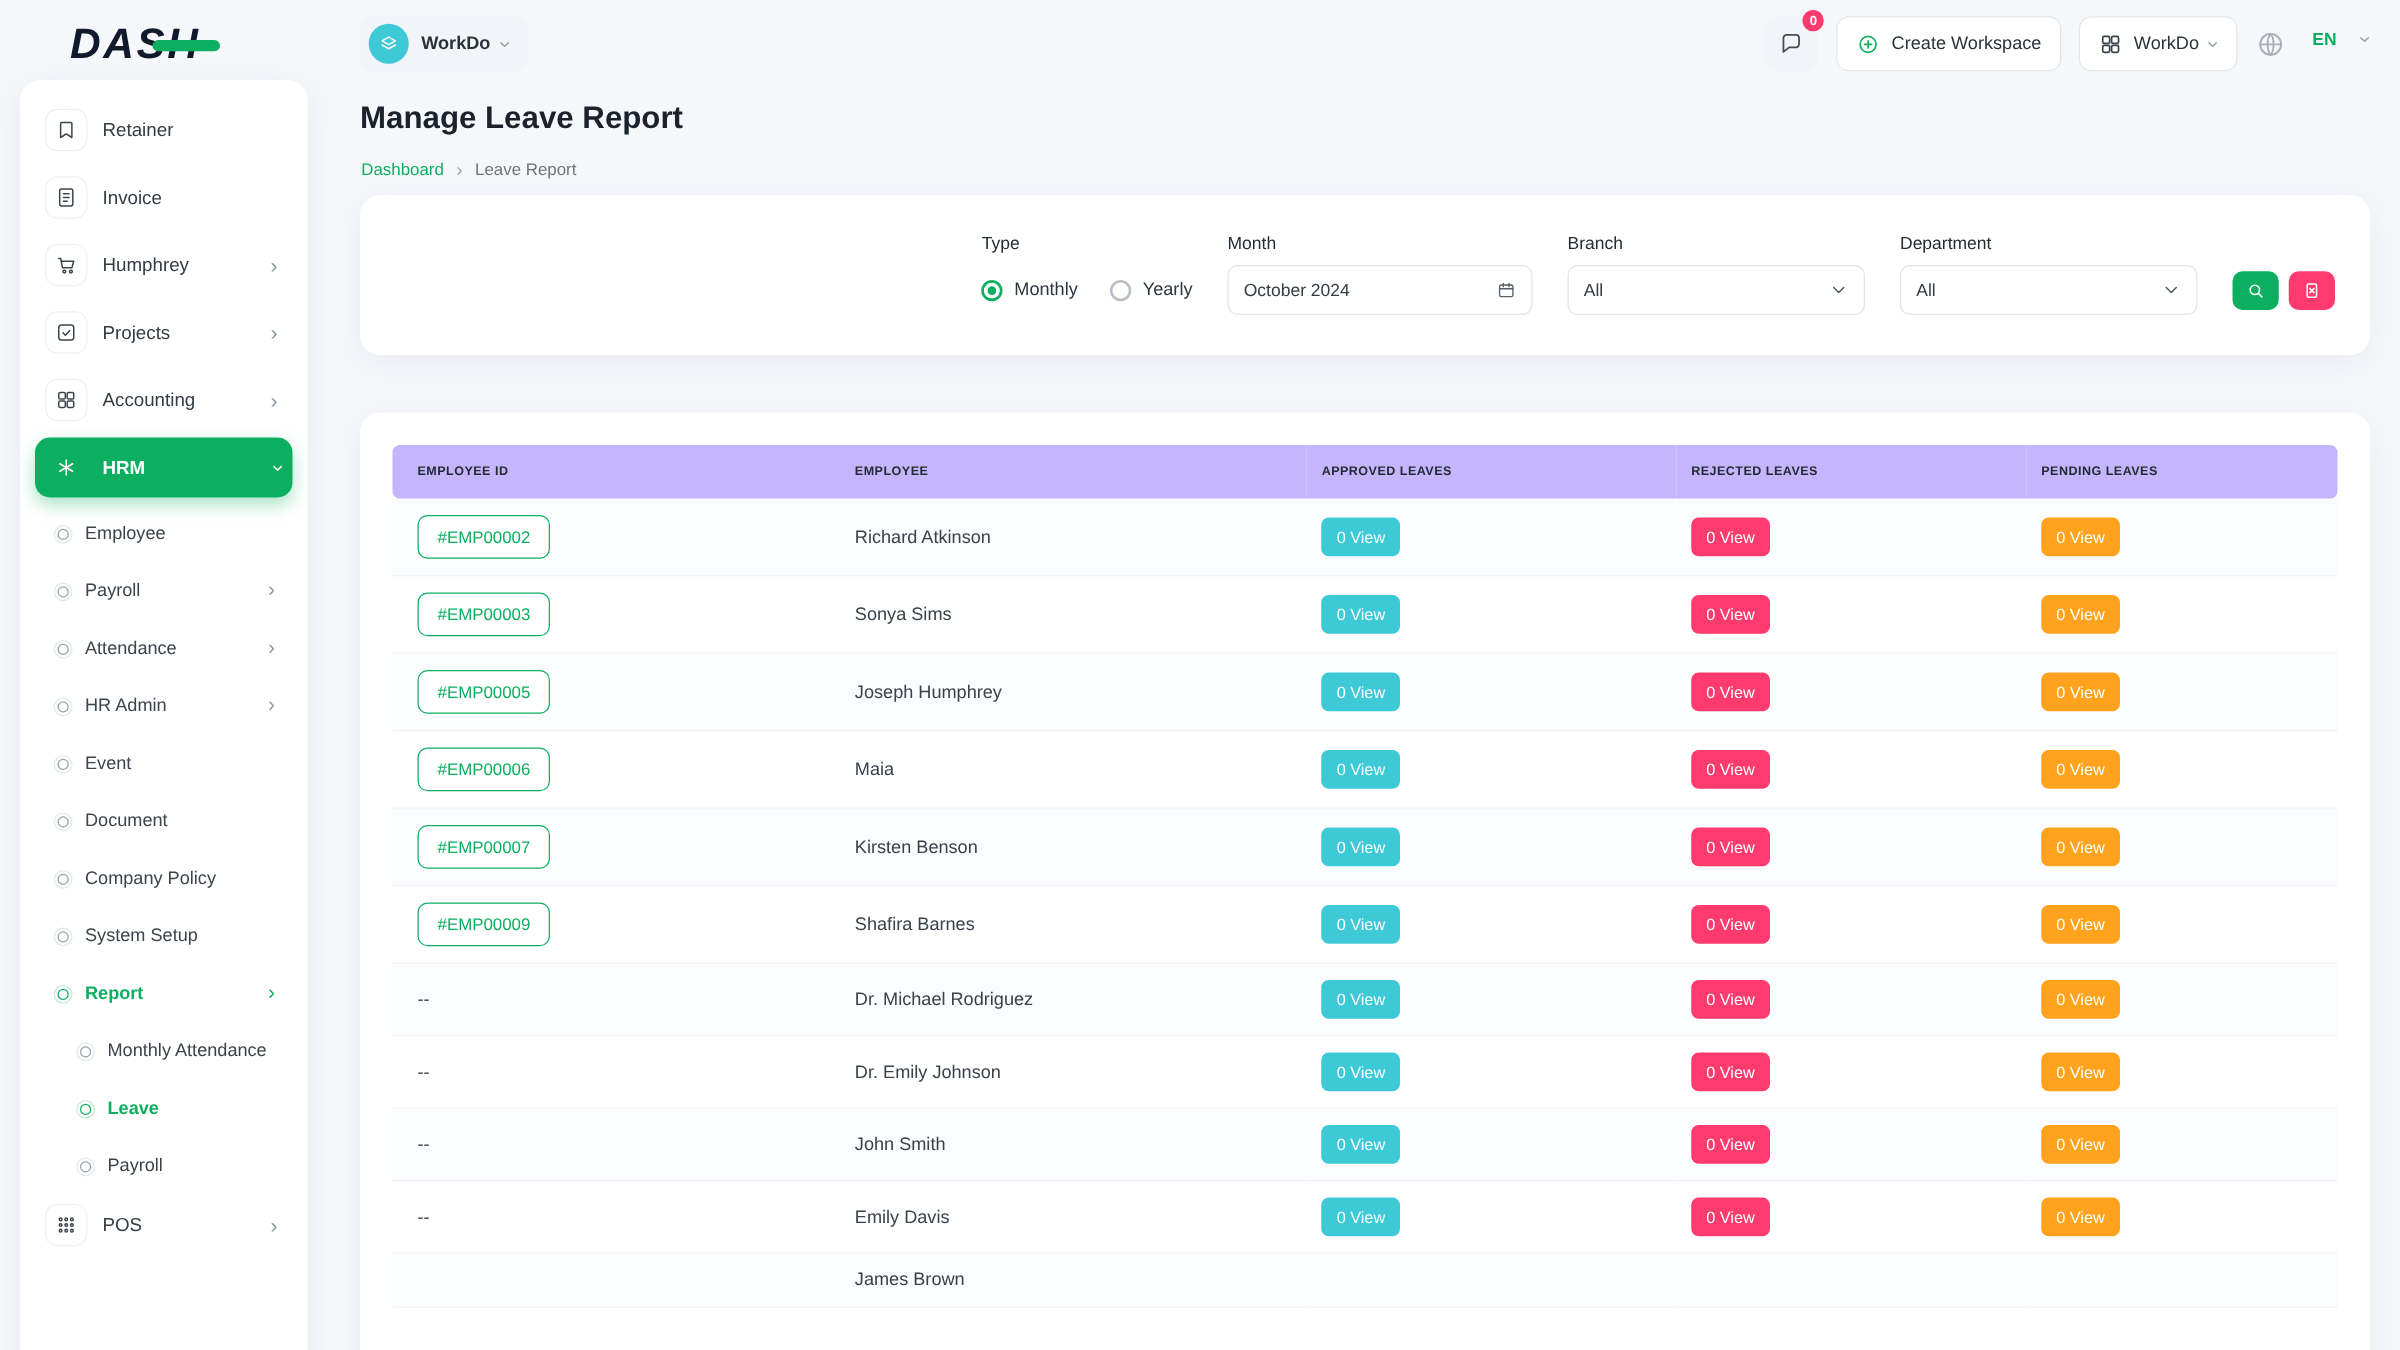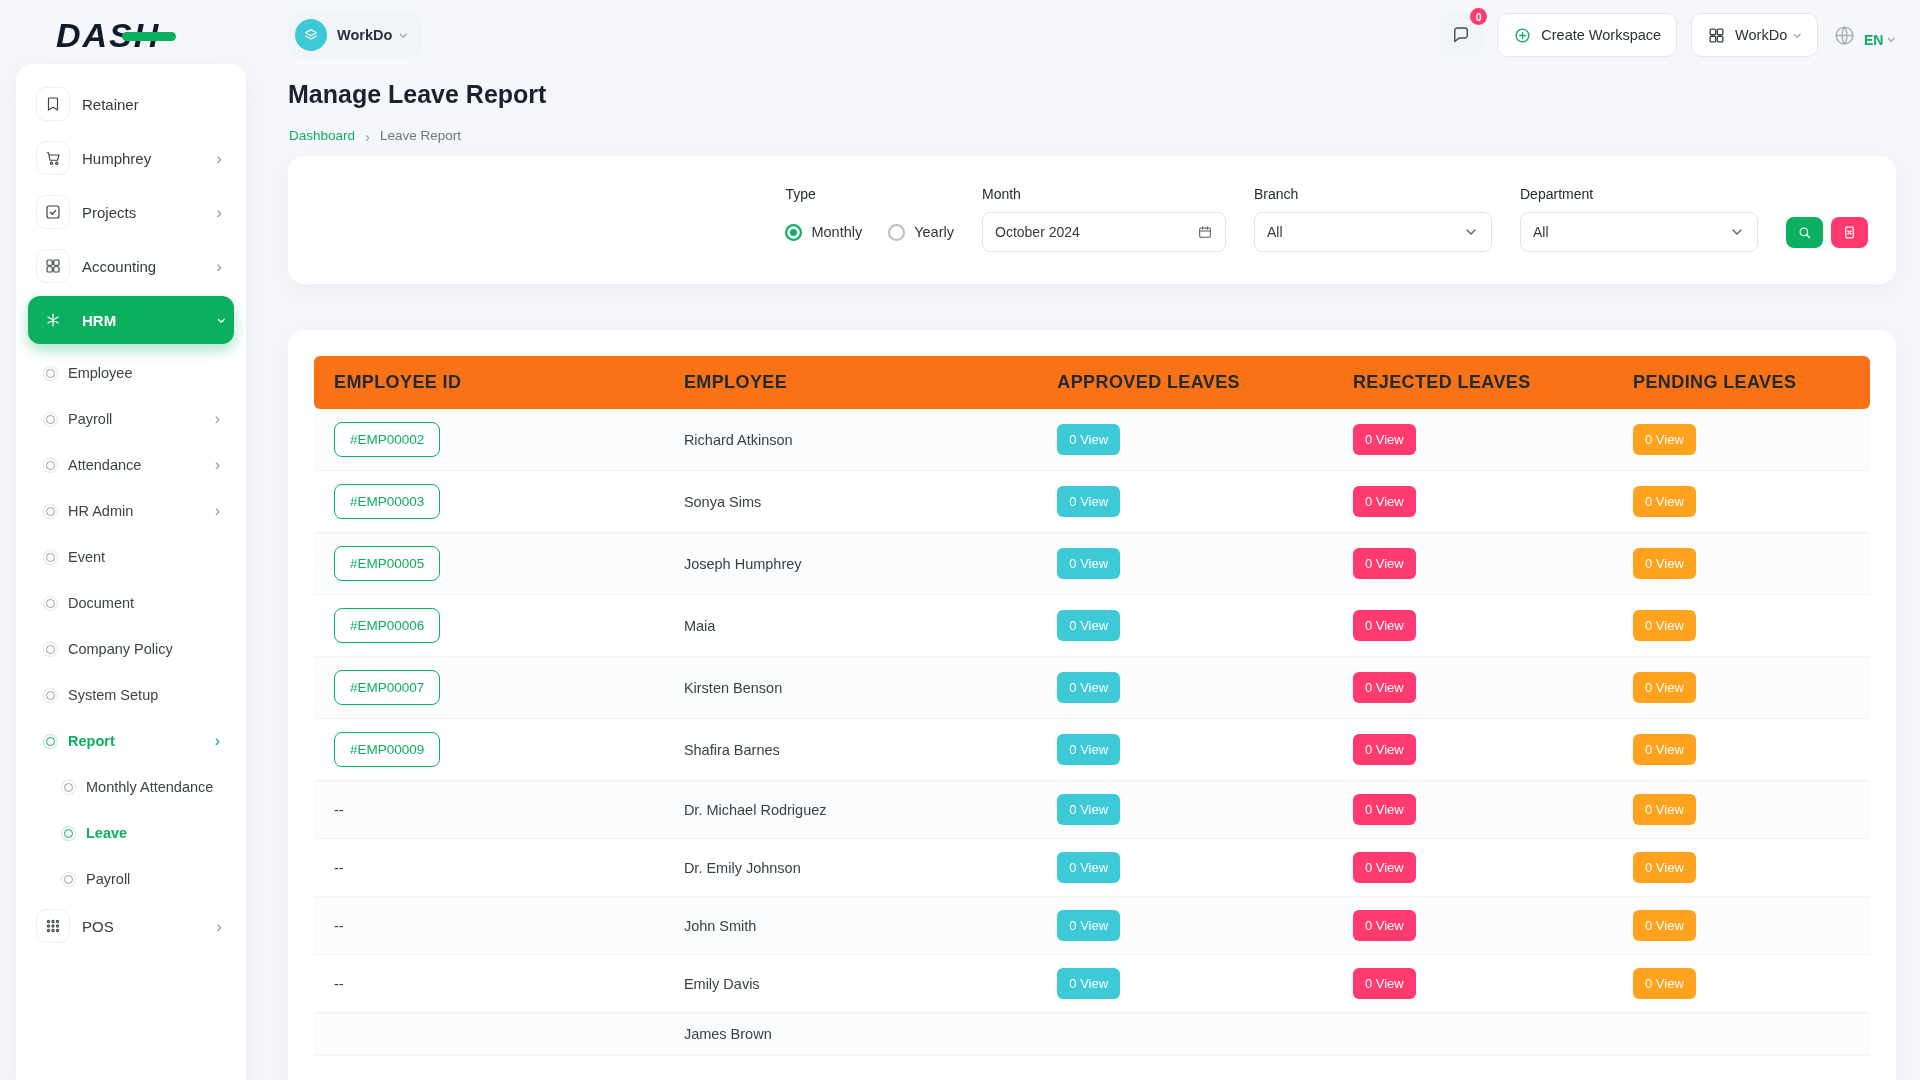--- a/index.html
+++ b/index.html
@@ -24,21 +24,21 @@
   .topbar-right{position:absolute;top:13px;right:24px;display:flex;align-items:center;gap:14px}
   .icon-btn{position:relative;width:44px;height:44px;border-radius:12px;background:#f1f4f8;display:flex;align-items:center;justify-content:center}
   .icon-btn svg{width:20px;height:20px;fill:none;stroke:#454c55;stroke-width:1.7;stroke-linecap:round;stroke-linejoin:round}
   .badge-dot{position:absolute;top:-5px;right:-4px;min-width:17px;height:17px;padding:0 4px;border-radius:9px;background:#ff3a6e;
     color:#fff;font-size:10.5px;font-weight:700;display:flex;align-items:center;justify-content:center}
   .btn-outline{height:44px;display:flex;align-items:center;gap:9px;background:#fff;border:1px solid #e3e7ec;border-radius:10px;
     padding:0 15px;font-size:14.5px;font-weight:500;color:#2b323a}
   .ico svg{width:19px;height:19px;fill:none;stroke-width:1.7;stroke-linecap:round;stroke-linejoin:round}
   .ico.plus svg{stroke:#0caf60}
   .ico.gridsm svg{stroke:#39414a}
-  .lang{display:flex;align-items:flex-end;gap:7px;cursor:pointer}
+  .lang{display:flex;align-items:flex-start;gap:21px;cursor:pointer}
   .ico.globe svg{width:25px;height:25px;stroke:#a7aeb6;stroke-width:1.4}
   .lang-code{color:#0caf60;font-weight:600;font-size:14px}
 
   
   .sidebar{position:absolute;left:16px;top:64px;width:230px;height:1040px;background:#fff;border-radius:16px;
     box-shadow:0 6px 24px rgba(140,152,164,.12);padding:16px 12px;overflow:hidden}
   .s-item{display:flex;align-items:center;gap:12px;height:48px;margin-bottom:6px;border-radius:12px;padding:0 8px;cursor:pointer}
   .s-ic{width:34px;height:34px;border:1px solid #eceff3;border-radius:10px;display:flex;align-items:center;justify-content:center;
     color:#3c444d;background:#fff;flex:0 0 auto}
   .s-ic svg{width:18px;height:18px;fill:none;stroke:currentColor;stroke-width:1.6;stroke-linecap:round;stroke-linejoin:round}
@@ -85,21 +85,21 @@
   .fg-actions{display:flex;gap:8px;padding-top:31px}
   .act-btn{width:37px;height:31px;border-radius:8px;display:flex;align-items:center;justify-content:center}
   .act-btn svg{width:15px;height:15px;fill:none;stroke:#fff;stroke-width:2;stroke-linecap:round;stroke-linejoin:round}
   .act-search{background:#0caf60}
   .act-reset{background:#ff3a6e}
 
   
   .table-card{position:absolute;top:330px;left:0;right:0;height:880px;background:#fff;border-radius:16px;
     box-shadow:0 6px 24px rgba(140,152,164,.1);padding:26px 26px;overflow:hidden}
   .leave-table{width:100%;border-collapse:collapse}
-  .leave-table th{background:#f97316;text-align:left;font-size:18px;font-weight:700;color:#222a34;letter-spacing:.4px;
+  .leave-table th{background:#c4b5fd;text-align:left;font-size:10px;font-weight:700;color:#222a34;letter-spacing:.4px;
     padding:16px 12px;white-space:nowrap}
   .leave-table th:first-child{padding-left:20px;border-radius:6px 0 0 6px}
   .leave-table th:last-child{border-radius:0 6px 6px 0}
   .leave-table td{padding:13px 12px;border-bottom:1px solid #f1f3f6;vertical-align:middle}
   .leave-table td:first-child{padding-left:20px}
   .leave-table tbody tr:nth-child(odd){background:#fbfcfe}
   .emp-btn{border:1px solid #0caf60;color:#0caf60;background:#fff;border-radius:8px;padding:9px 15px;font-size:13.5px;font-weight:400}
   .emp-none{color:#3c434b;font-size:14.5px}
   .emp-name{font-size:14.5px;color:#39414a}
   .badge{border-radius:6px;padding:8px 12px;font-size:13px;font-weight:500;color:#fff}
@@ -172,20 +172,29 @@
         <span class="s-ic">
           <svg viewBox="0 0 24 24">
             <path d="M7 4h10a1 1 0 0 1 1 1v15l-6-3.8L6 20V5a1 1 0 0 1 1-1z"></path>
           </svg>
         </span>
         <span class="s-label">Retainer</span>
       </div>
       <div class="s-item">
         <span class="s-ic">
           <svg viewBox="0 0 24 24">
+            <rect x="5" y="3" width="14" height="18" rx="2"></rect>
+            <path d="M9 8h6M9 12h6M9 16h4"></path>
+          </svg>
+        </span>
+        <span class="s-label">Invoice</span>
+      </div>
+      <div class="s-item">
+        <span class="s-ic">
+          <svg viewBox="0 0 24 24">
             <path d="M4 5h2l2 10h10l2-7H7"></path>
             <circle cx="10" cy="19" r="1.5"></circle>
             <circle cx="17" cy="19" r="1.5"></circle>
           </svg>
         </span>
         <span class="s-label">Humphrey</span>
         <span class="s-chev">›</span>
       </div>
       <div class="s-item">
         <span class="s-ic">

